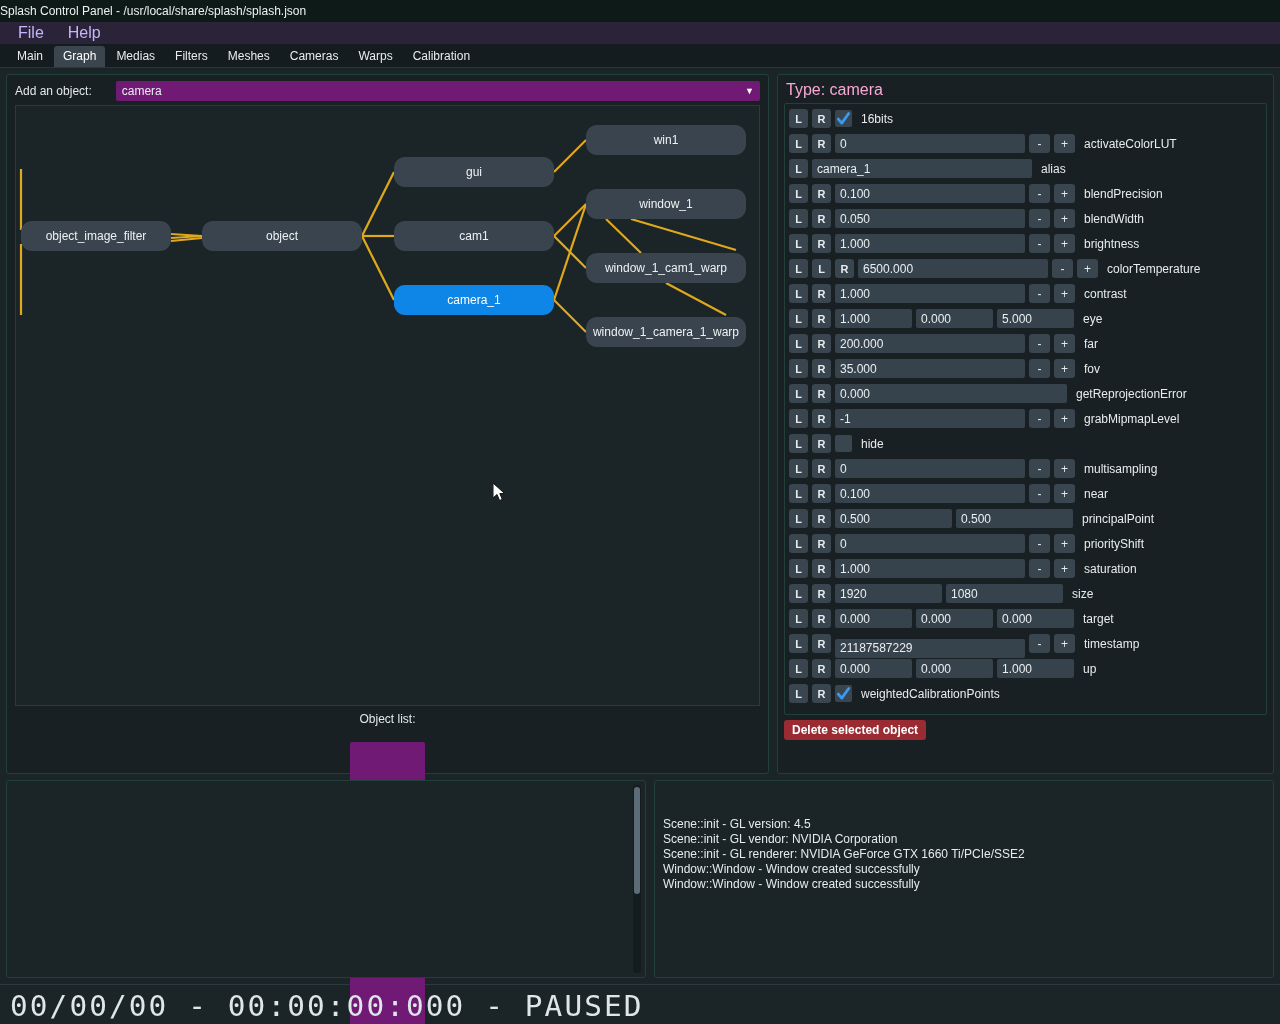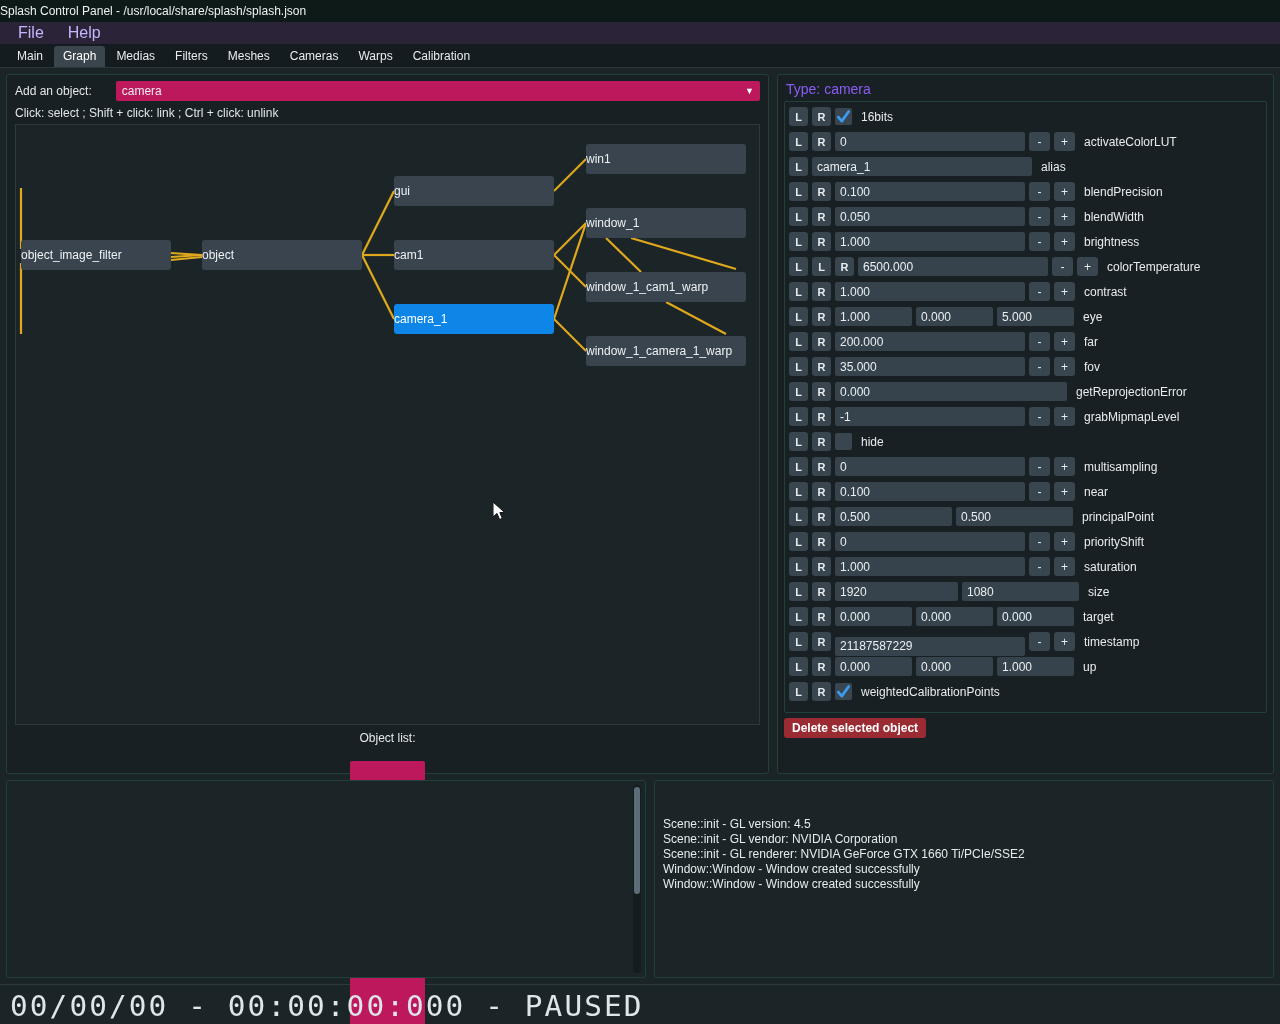--- a/index.html
+++ b/index.html
@@ -44,59 +44,59 @@
     position:relative;
   }
   .left-panel{ width:763px; padding:6px 8px; }
   .right-panel{ flex:1; padding:4px 6px; }
 
   .row-label{ font-size:12px; color:#e3e9eb; }
 
   
   .addobj{ display:flex; align-items:center; gap:24px; }
   .combo{
-    background:#be185d; border-radius:2px; height:20px;
+    background:#701a75; border-radius:2px; height:20px;
     display:flex; align-items:center; justify-content:space-between;
     padding:0 6px; color:#e9eef0; font-size:12px; flex:1; position:relative;
   }
   .combo .caret{ font-size:9px; color:#ffffff; }
 
   .hint{ font-size:12px; color:#dfe5e8; margin-top:5px; }
 
   
   .graph{
     position:relative; margin-top:4px;
     height:601px; background:#1b2427;
     border:1px solid #2c3a3d;
   }
   .node{
-    position:absolute; height:30px; border-radius:3px;
+    position:absolute; height:30px; border-radius:11px;
     background:#39444e; color:#eef2f4;
-    display:flex; align-items:center; justify-content:flex-start;
+    display:flex; align-items:center; justify-content:center;
     font-size:12px; z-index:2; white-space:nowrap;
   }
   .node.selected{ background:#0e86e8; color:#ffffff; }
   .graph svg{ position:absolute; inset:0; z-index:1; }
 
   
   .objbar{ display:flex; align-items:center; gap:16px; margin-top:6px;flex-direction:column; }
   .objbar .combo{ flex:0 0 410px; }
   .btn{
     background:#3b4952; border-radius:2px; height:20px; padding:0 7px;
     display:flex; align-items:center; font-size:12px; color:#eaeff1;
   }
   .chk{
     width:15px;height:15px;border-radius:2px;background:#39454f;
     display:inline-flex;align-items:center;justify-content:center;flex:none;
   }
   .chk.on svg{ display:block; }
   .chk svg{ display:none; }
 
   
-  .type-title{ font-size:14px; color:#8b5cf6; padding:2px 2px 4px 2px; }
+  .type-title{ font-size:16px; color:#f9a8d4; padding:2px 2px 4px 2px; }
   .props{
     border:1px solid #22403a; border-radius:2px;
     padding:4px 4px 6px 4px; background:#182023;
   }
   .prow{ display:flex; align-items:center; gap:4px; height:21px; margin-bottom:4px; }
   .lrbtn{
     width:19px; height:19px; border-radius:3px; background:#39454f;
     display:flex; align-items:center; justify-content:center;
     font-size:11px; font-weight:bold; color:#e7ecee; flex:none;
   }
@@ -177,21 +177,20 @@
   <div class="panel left-panel">
 
     <div class="addobj">
       <span class="row-label">Add an object:</span>
       <div class="combo">
         <span>camera</span>
         <span class="caret">▼</span>
       </div>
     </div>
 
-    <div class="hint">Click: select ; Shift + click: link ; Ctrl + click: unlink</div>
 
     <div class="graph" id="graph-canvas">
       <svg id="graph-edges" width="745" height="599">
           <line x1="155" y1="128" x2="186" y2="130" stroke="#e0a81c" stroke-width="2.2"></line>
           <line x1="155" y1="132" x2="186" y2="130" stroke="#e0a81c" stroke-width="2.2"></line>
           <line x1="155" y1="135" x2="186" y2="132" stroke="#e0a81c" stroke-width="2.2"></line>
           <line x1="5" y1="124" x2="5" y2="63" stroke="#e0a81c" stroke-width="2.2"></line>
           <line x1="5" y1="138" x2="5" y2="209" stroke="#e0a81c" stroke-width="2.2"></line>
           <line x1="346" y1="130" x2="378" y2="66" stroke="#e0a81c" stroke-width="2.2"></line>
           <line x1="346" y1="130" x2="378" y2="130" stroke="#e0a81c" stroke-width="2.2"></line>
@@ -400,21 +399,21 @@
           <div class="lrbtn">L</div>
           <div class="lrbtn">R</div>
           <div class="field" style="width: 190px;">1.000</div>
           <div class="pmbtn">-</div>
           <div class="pmbtn">+</div>
           <div class="pname">saturation</div>
         </div>
         <div class="prow">
           <div class="lrbtn">L</div>
           <div class="lrbtn">R</div>
-          <div class="field" style="width: 123px;">1920</div>
+          <div class="field" style="width: 107px;">1920</div>
           <div class="field" style="width: 117px;">1080</div>
           <div class="pname">size</div>
         </div>
         <div class="prow">
           <div class="lrbtn">L</div>
           <div class="lrbtn">R</div>
           <div class="field" style="width: 77px;">0.000</div>
           <div class="field" style="width: 77px;">0.000</div>
           <div class="field" style="width: 77px;">0.000</div>
           <div class="pname">target</div>

